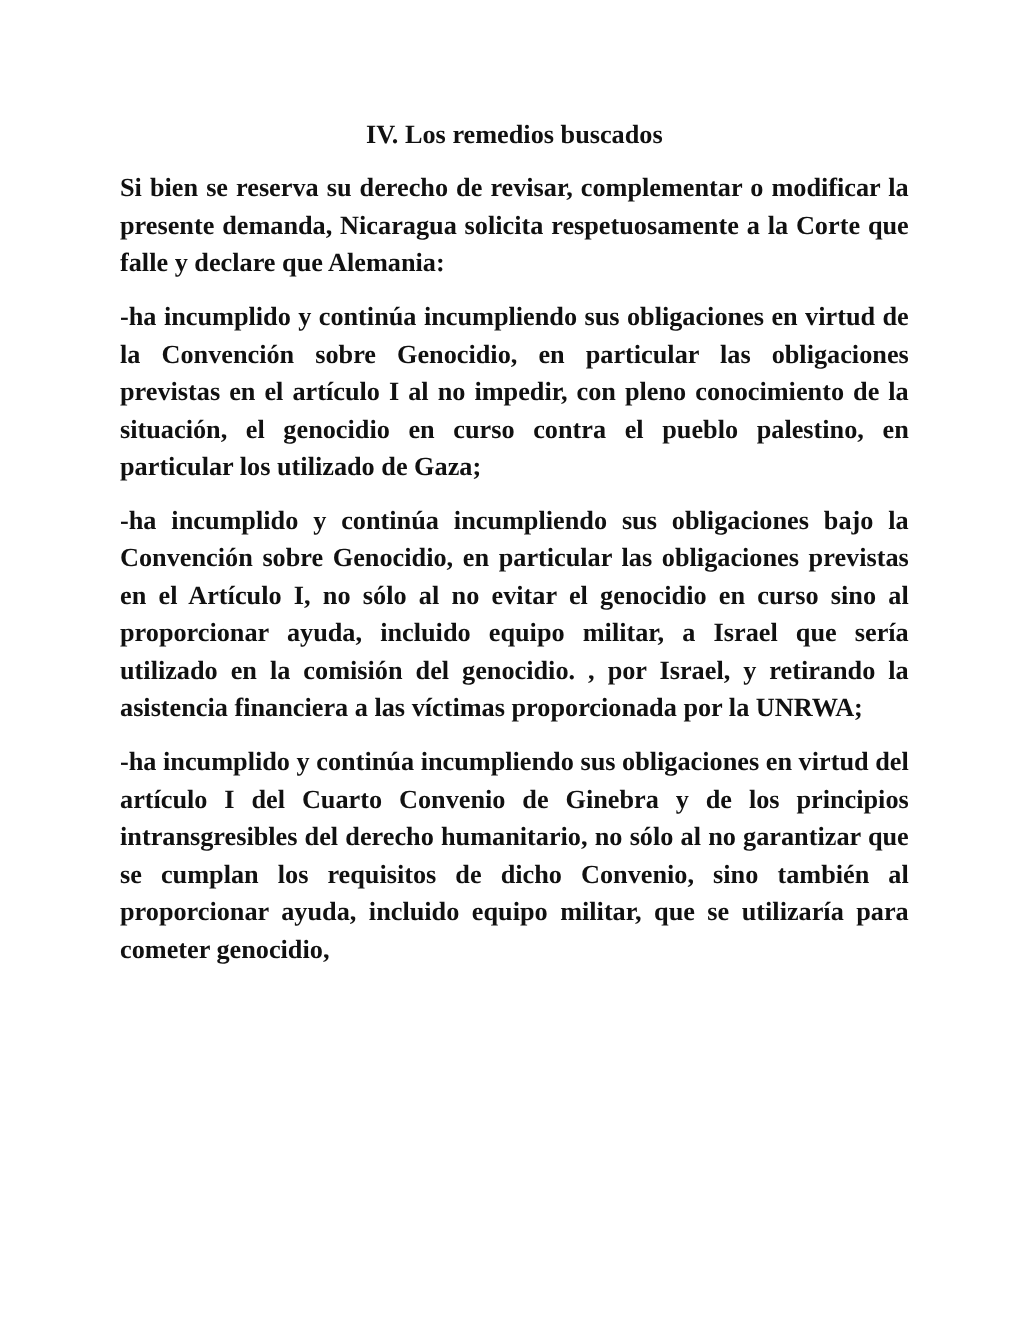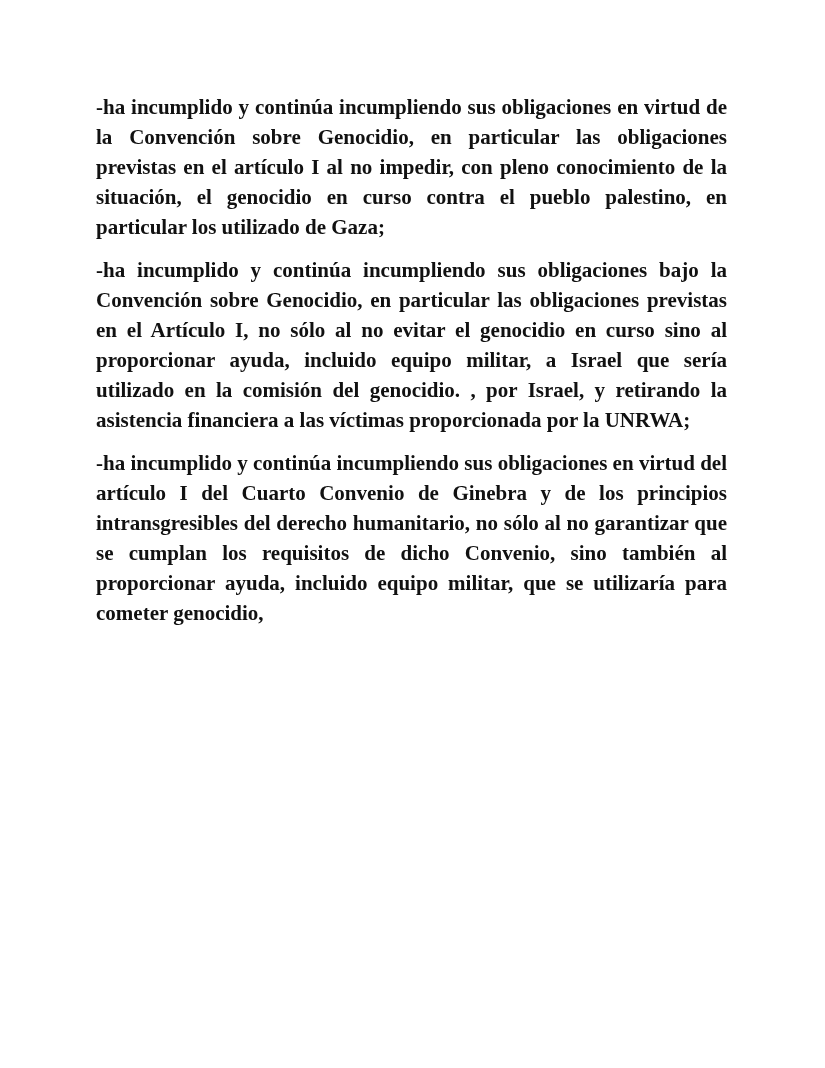--- a/index.html
+++ b/index.html
@@ -48,21 +48,23 @@
     font-weight: normal;
     color: #222222;
   }
 </style>
 </head>
 <body>
 
 <div class="page">
   <div class="content">
 
+    <h2>IV. Los remedios buscados</h2>
 
+    <p>Si bien se reserva su derecho de revisar, complementar o modificar la presente demanda, Nicaragua solicita respetuosamente a la Corte que falle y declare que Alemania:</p>
 
     <p>-ha incumplido y continúa incumpliendo sus obligaciones en virtud de la Convención sobre Genocidio, en particular las obligaciones previstas en el artículo I al no impedir, con pleno conocimiento de la situación, el genocidio en curso contra el pueblo palestino, en particular los utilizado de Gaza;</p>
 
     <p>-ha incumplido y continúa incumpliendo sus obligaciones bajo la Convención sobre Genocidio, en particular las obligaciones previstas en el Artículo I, no sólo al no evitar el genocidio en curso sino al proporcionar ayuda, incluido equipo militar, a Israel que sería utilizado en la comisión del genocidio. , por Israel, y retirando la asistencia financiera a las víctimas proporcionada por la UNRWA;</p>
 
     <p>-ha incumplido y continúa incumpliendo sus obligaciones en virtud del artículo I del Cuarto Convenio de Ginebra y de los principios intransgresibles del derecho humanitario, no sólo al no garantizar que se cumplan los requisitos de dicho Convenio, sino también al proporcionar ayuda, incluido equipo militar, que se utilizaría para cometer genocidio,</p>
   </div>
 
 </div>
 

